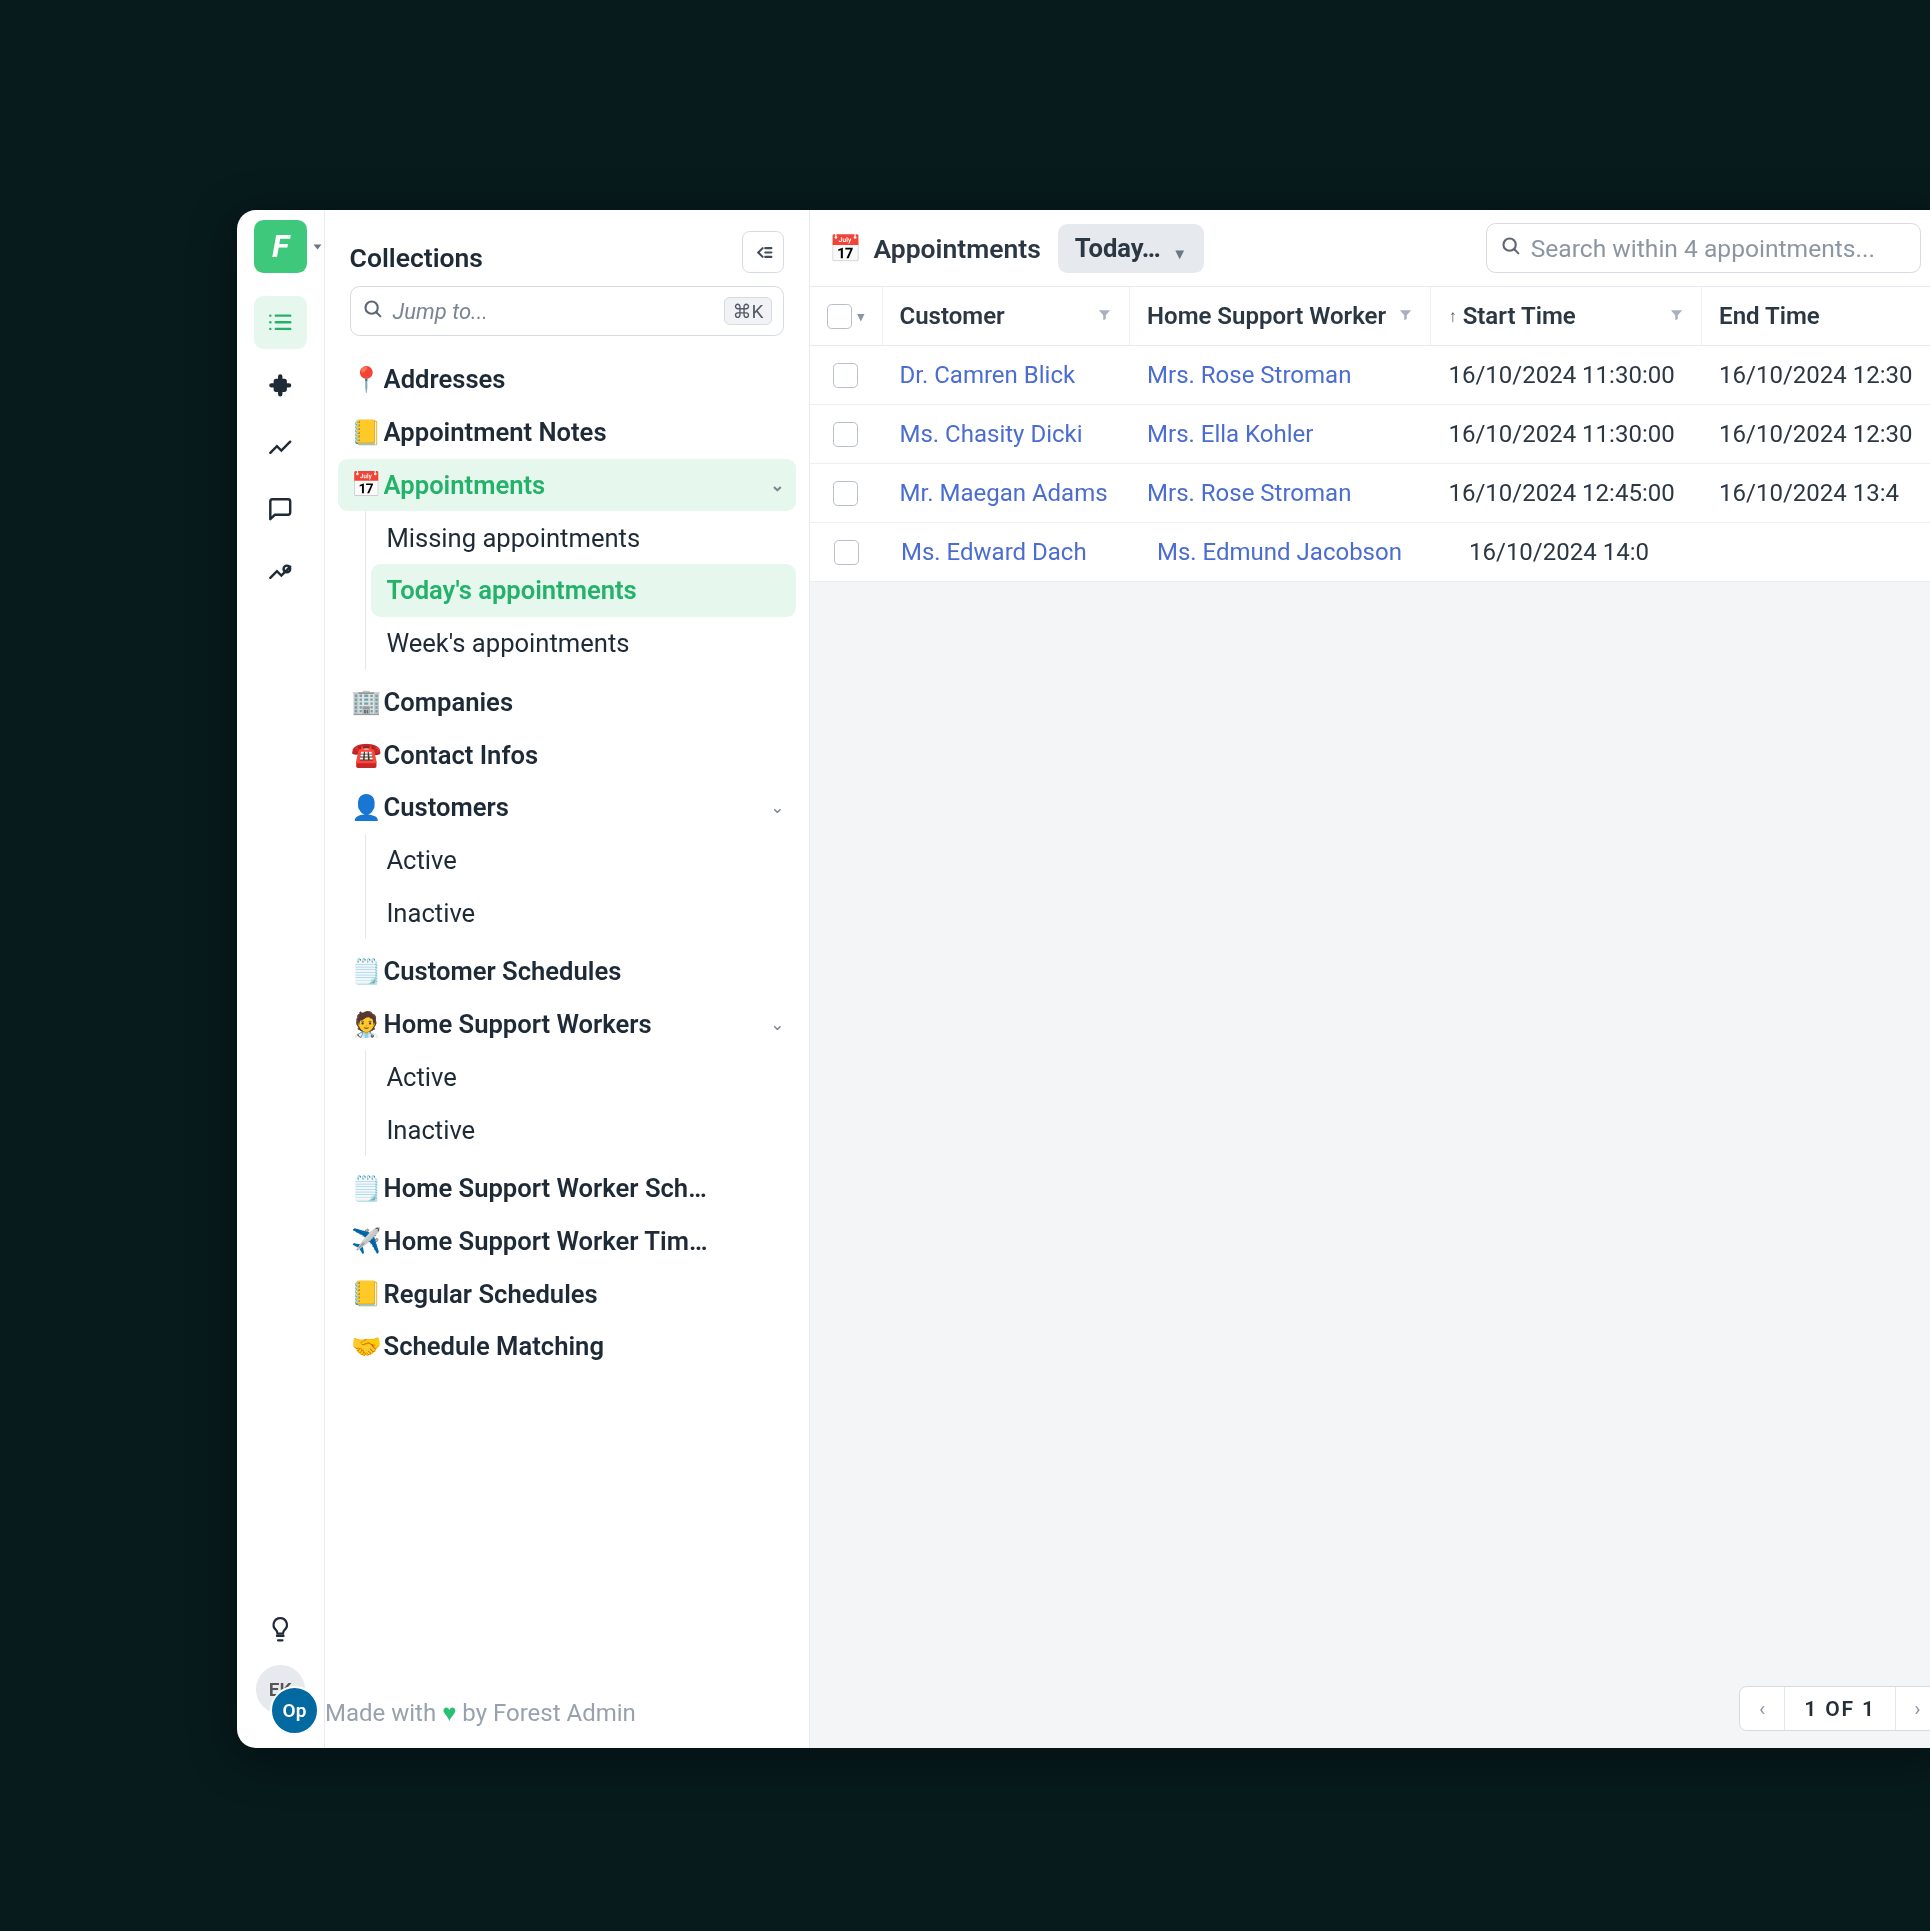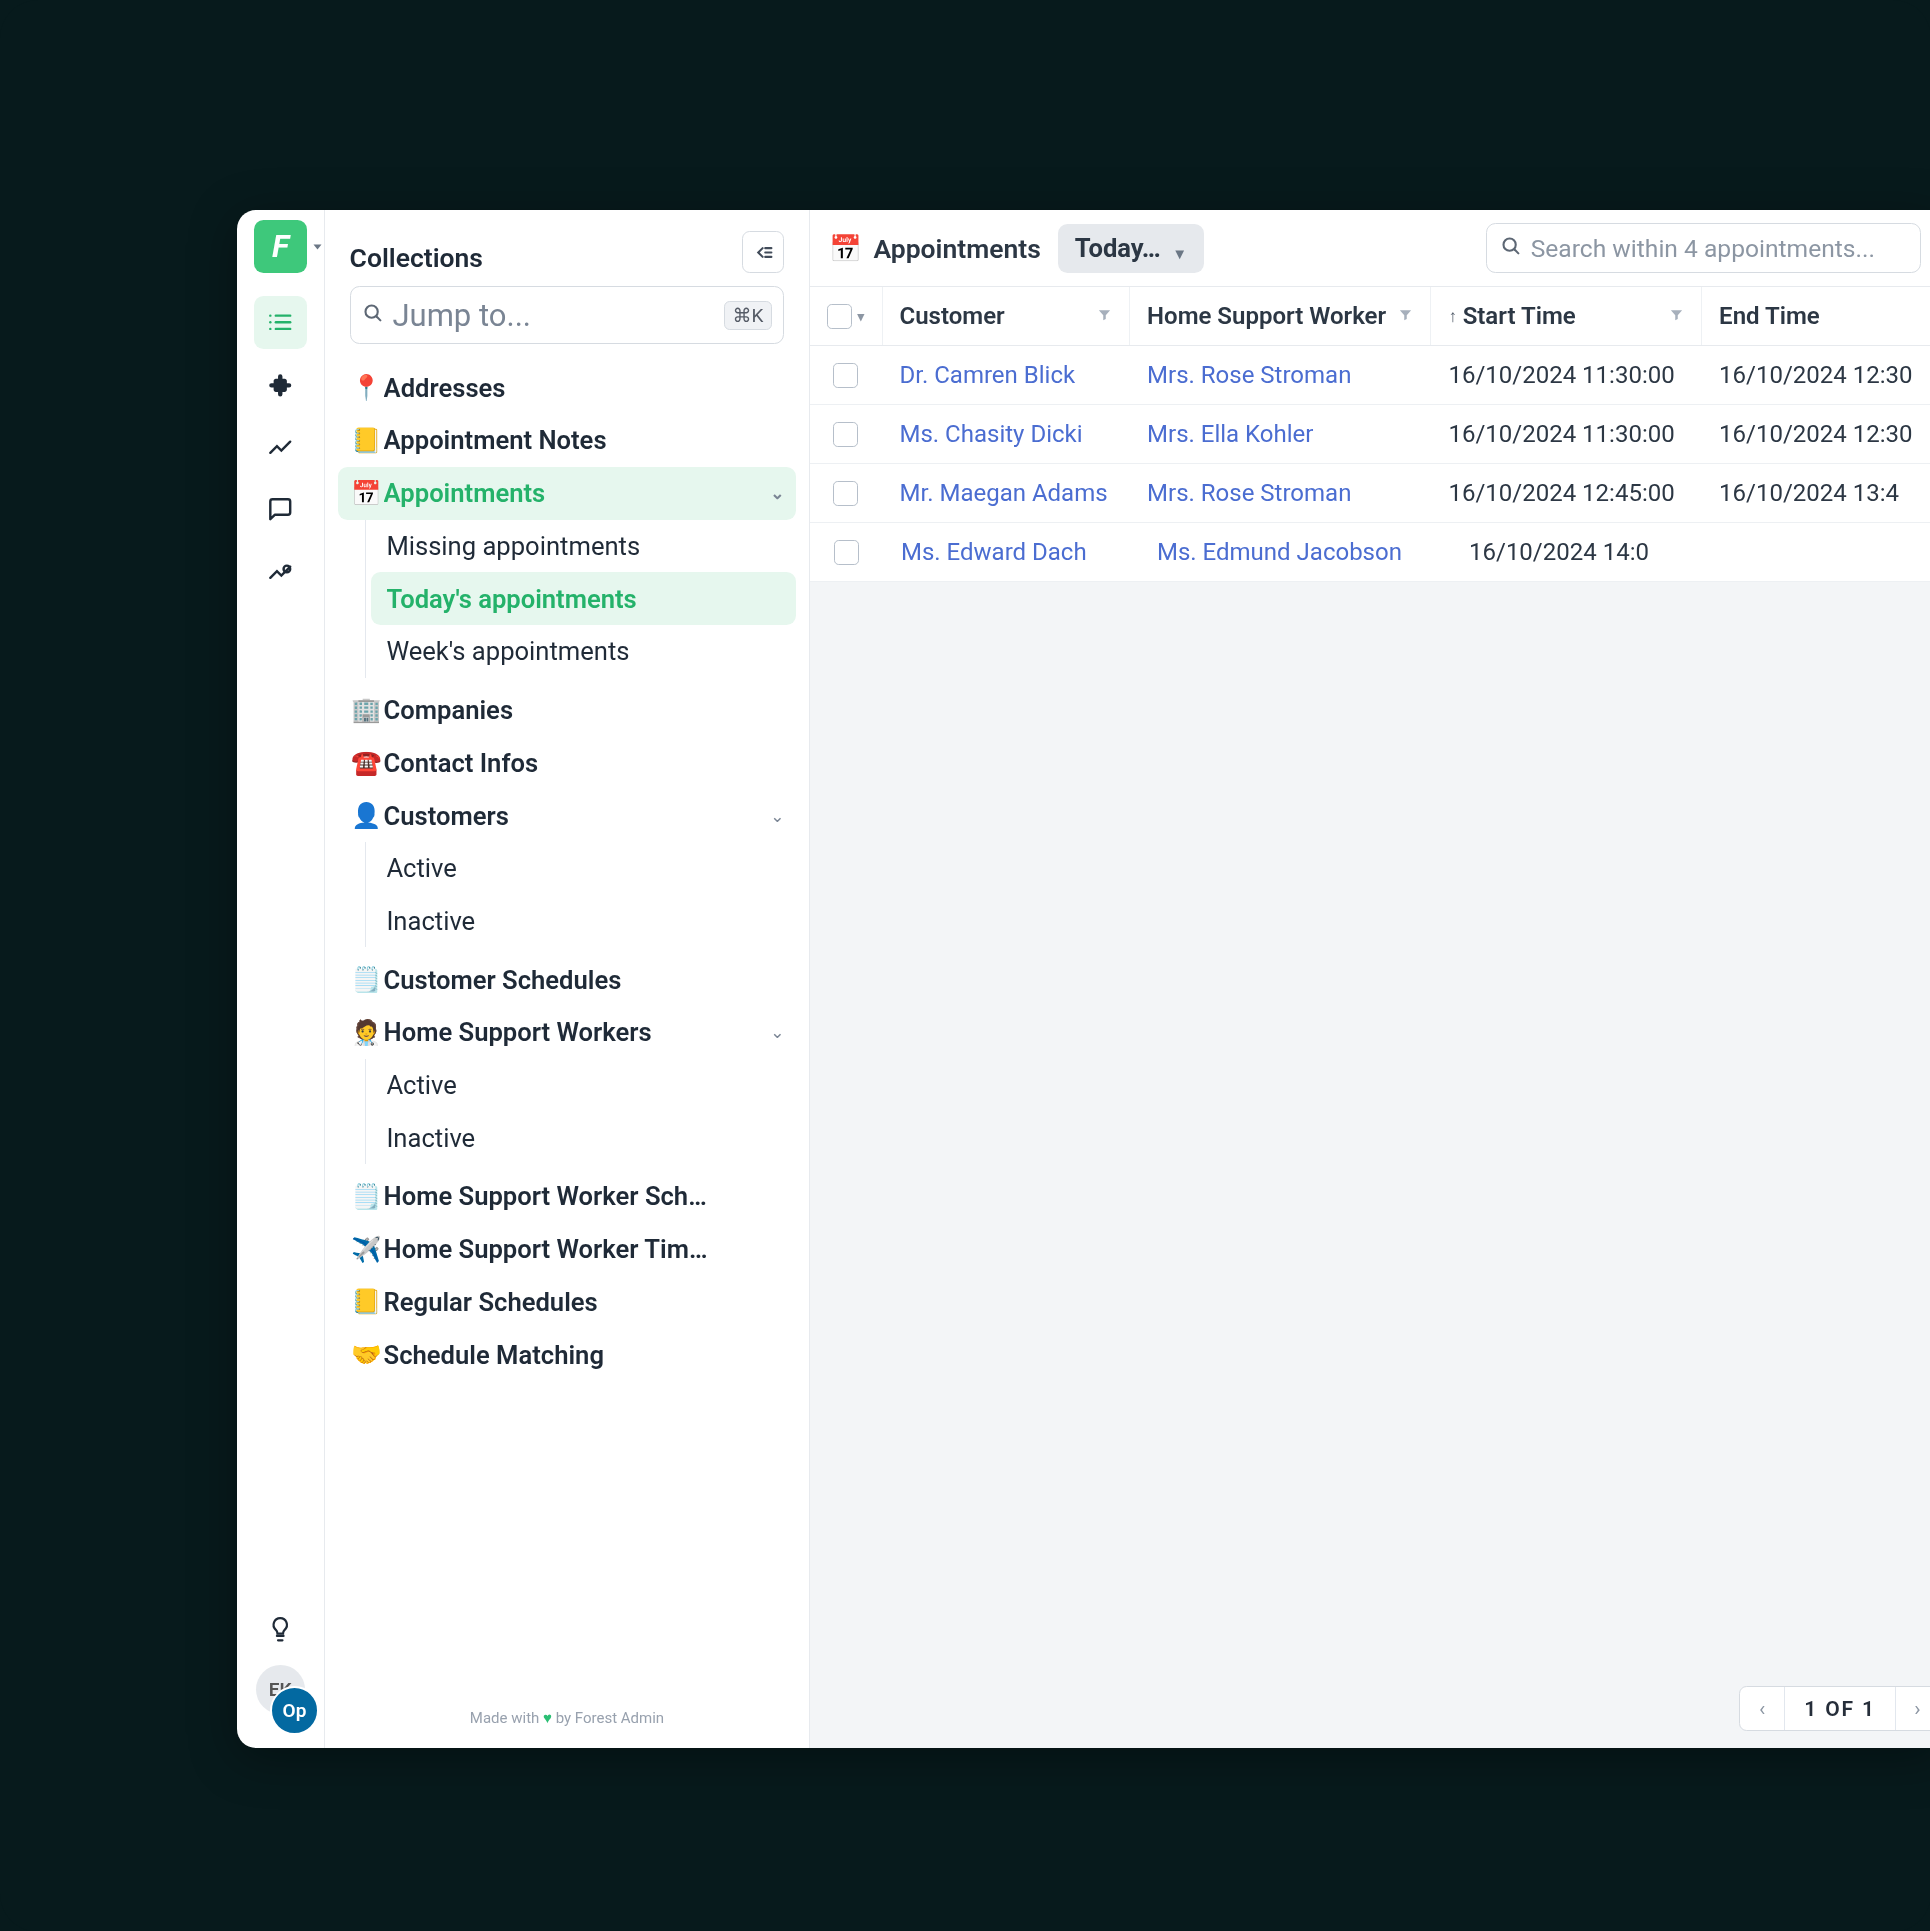--- a/index.html
+++ b/index.html
@@ -102,21 +102,21 @@
     color: #424c5a; font-size: 21px; cursor: pointer;
   }
   .jump-wrap { padding: 0 24.6px 13.2px 24.6px; }
   .jump {
     display: flex; align-items: center;
     border: 0.9px solid #d6dbe1; border-radius: 9.5px;
     padding: 9.5px 11.4px;
     color: #7a8594;
   }
   .jump .search-ic { margin-right: 9.5px; font-size: 21px; color: #5d6774; }
-  .jump .placeholder { flex: 1; font-size: 31px; }
+  .jump .placeholder { flex: 1; font-size: 22px; font-style: italic; }
   .kbd {
     border: 0.9px solid #d6dbe1; background: #f0f2f5;
     border-radius: 5.7px; padding: 1.9px 7.6px; font-size: 19px; color: #555b66;
   }
   .tree {
     padding: 3.8px 13.2px 0 13.2px;
     overflow-y: auto;
     flex: 1;
   }
   .node {
@@ -140,23 +140,23 @@
   .node.sub-active { background: #e6f7ee; color: #24b26a; font-weight: 600; }
   .node .caret { color: #7a8594; font-size: 17px; }
   .subtree {
     margin-left: 26.5px;
     border-left: 1.9px solid #e4e8ee;
     padding-left: 5.7px;
     margin-bottom: 5.7px;
   }
   .subtree .node { padding-left: 15px; }
   .made-with {
-    text-align: center;
+    text-align: left;
     color: #98a1ae;
-    font-size: 15px;
+    font-size: 24px;
     padding: 21px 0;
   }
   .made-with .heart { color: #2bbf74; }
   
   .main {
     flex: 1;
     display: flex;
     flex-direction: column;
     min-width: 0;
   }

